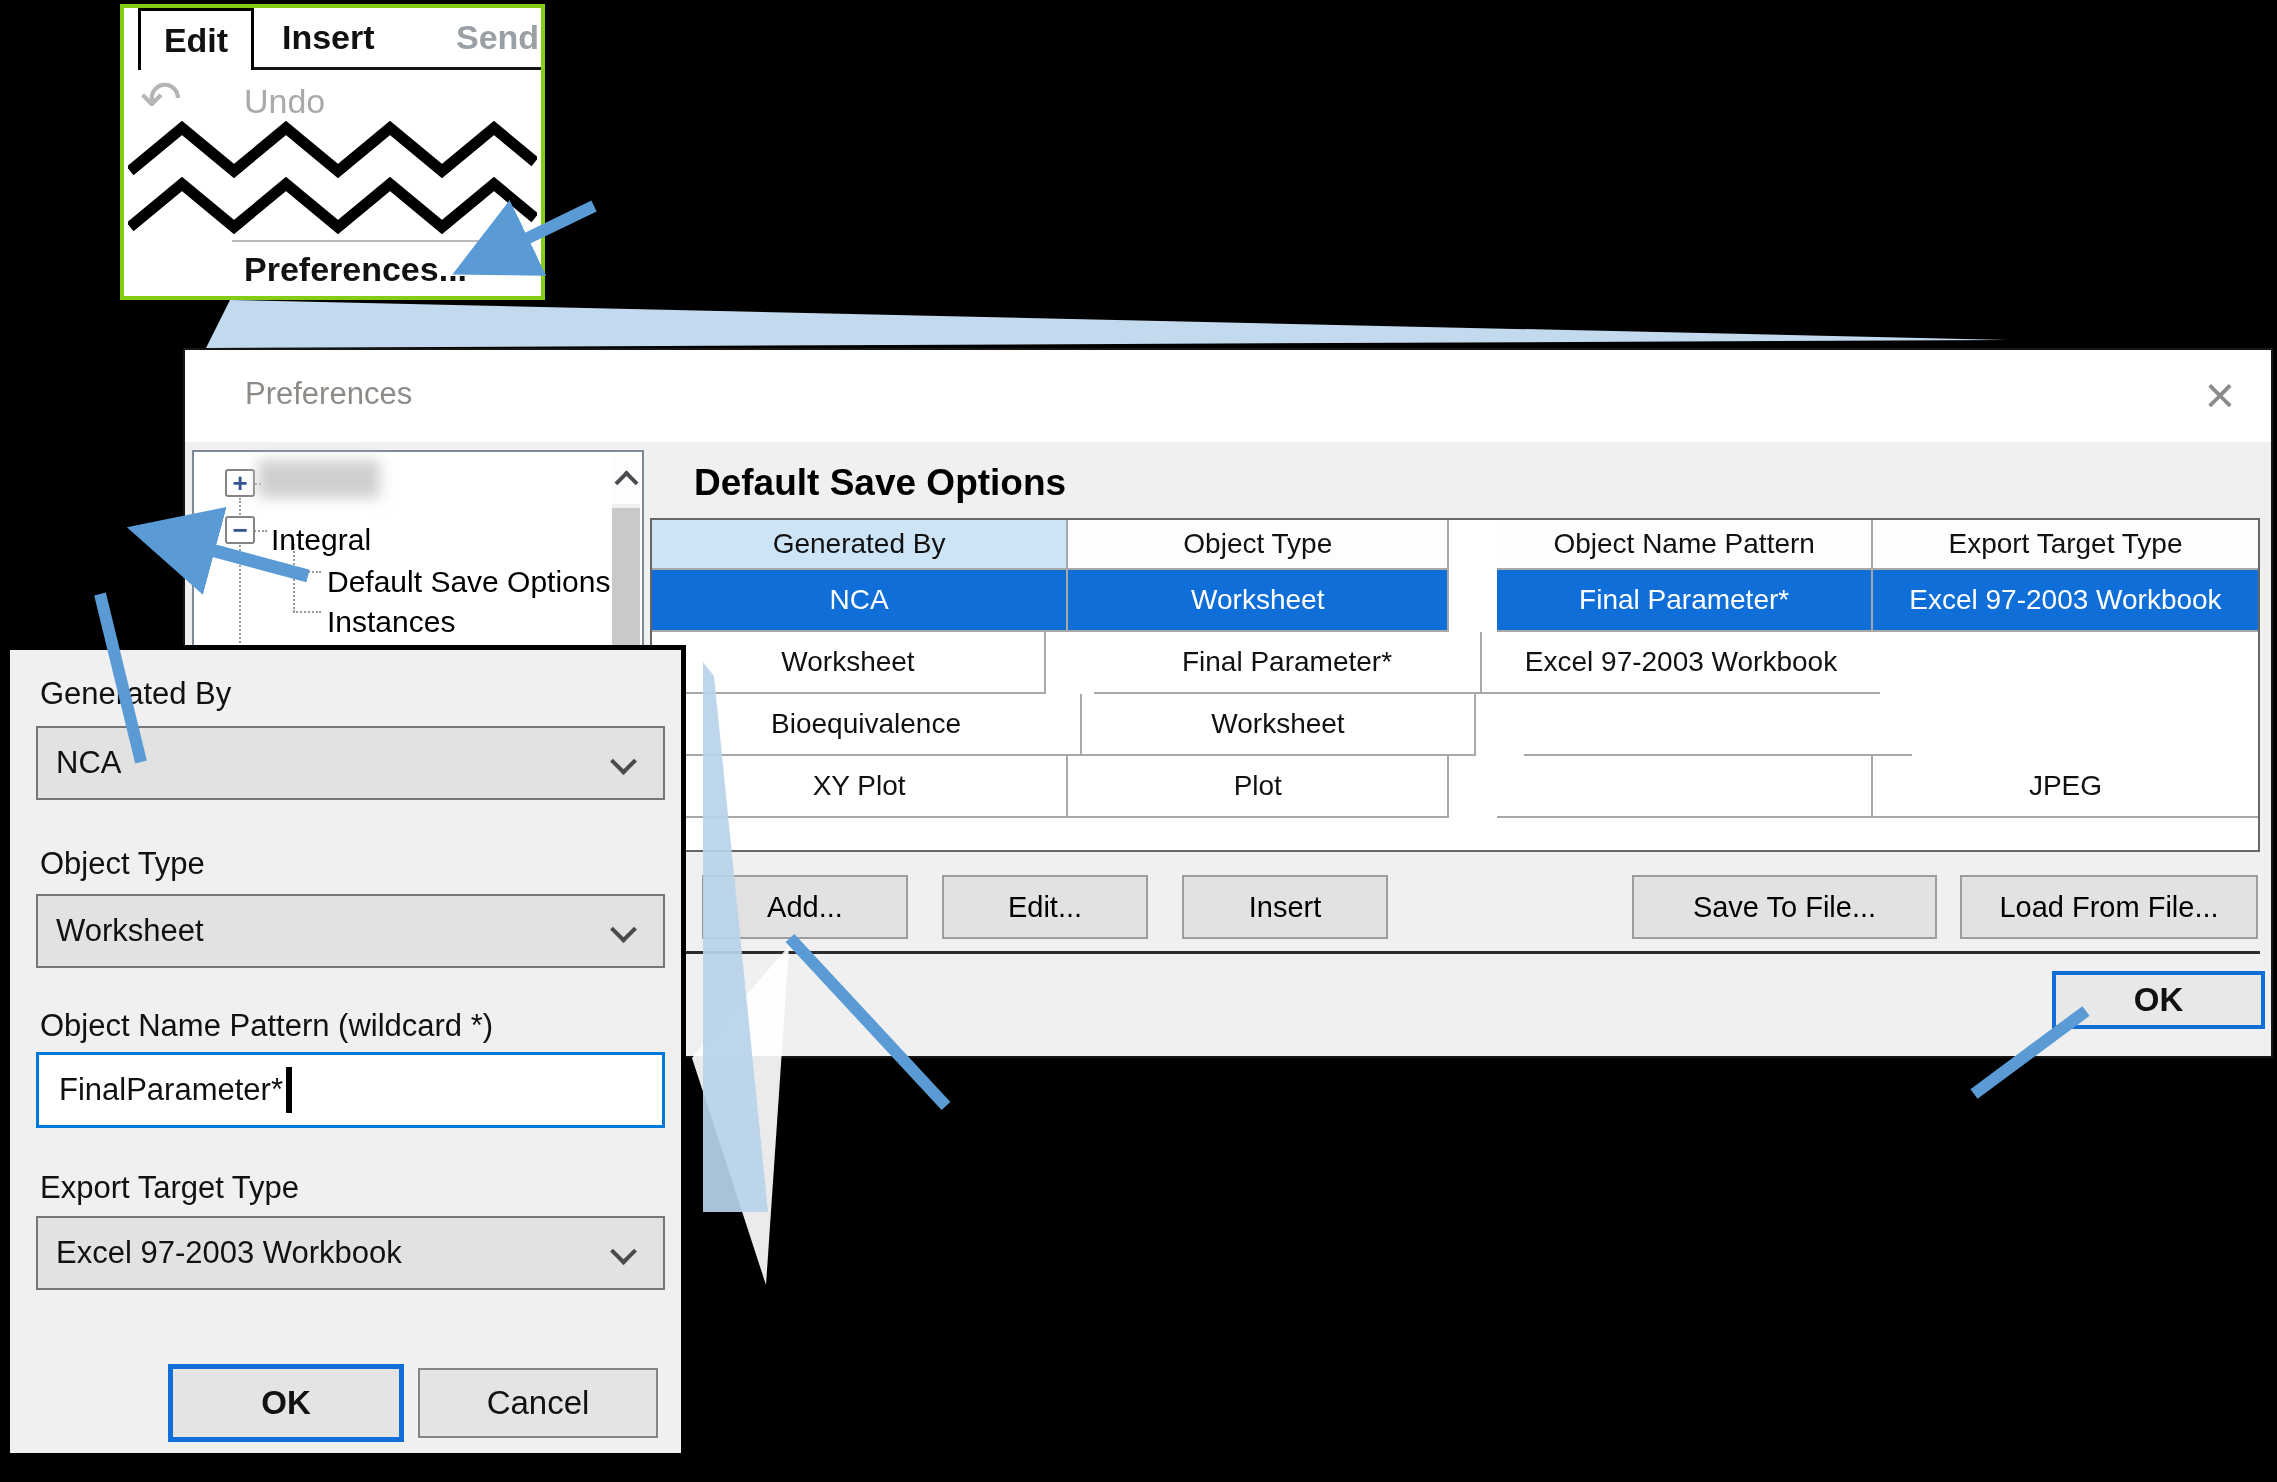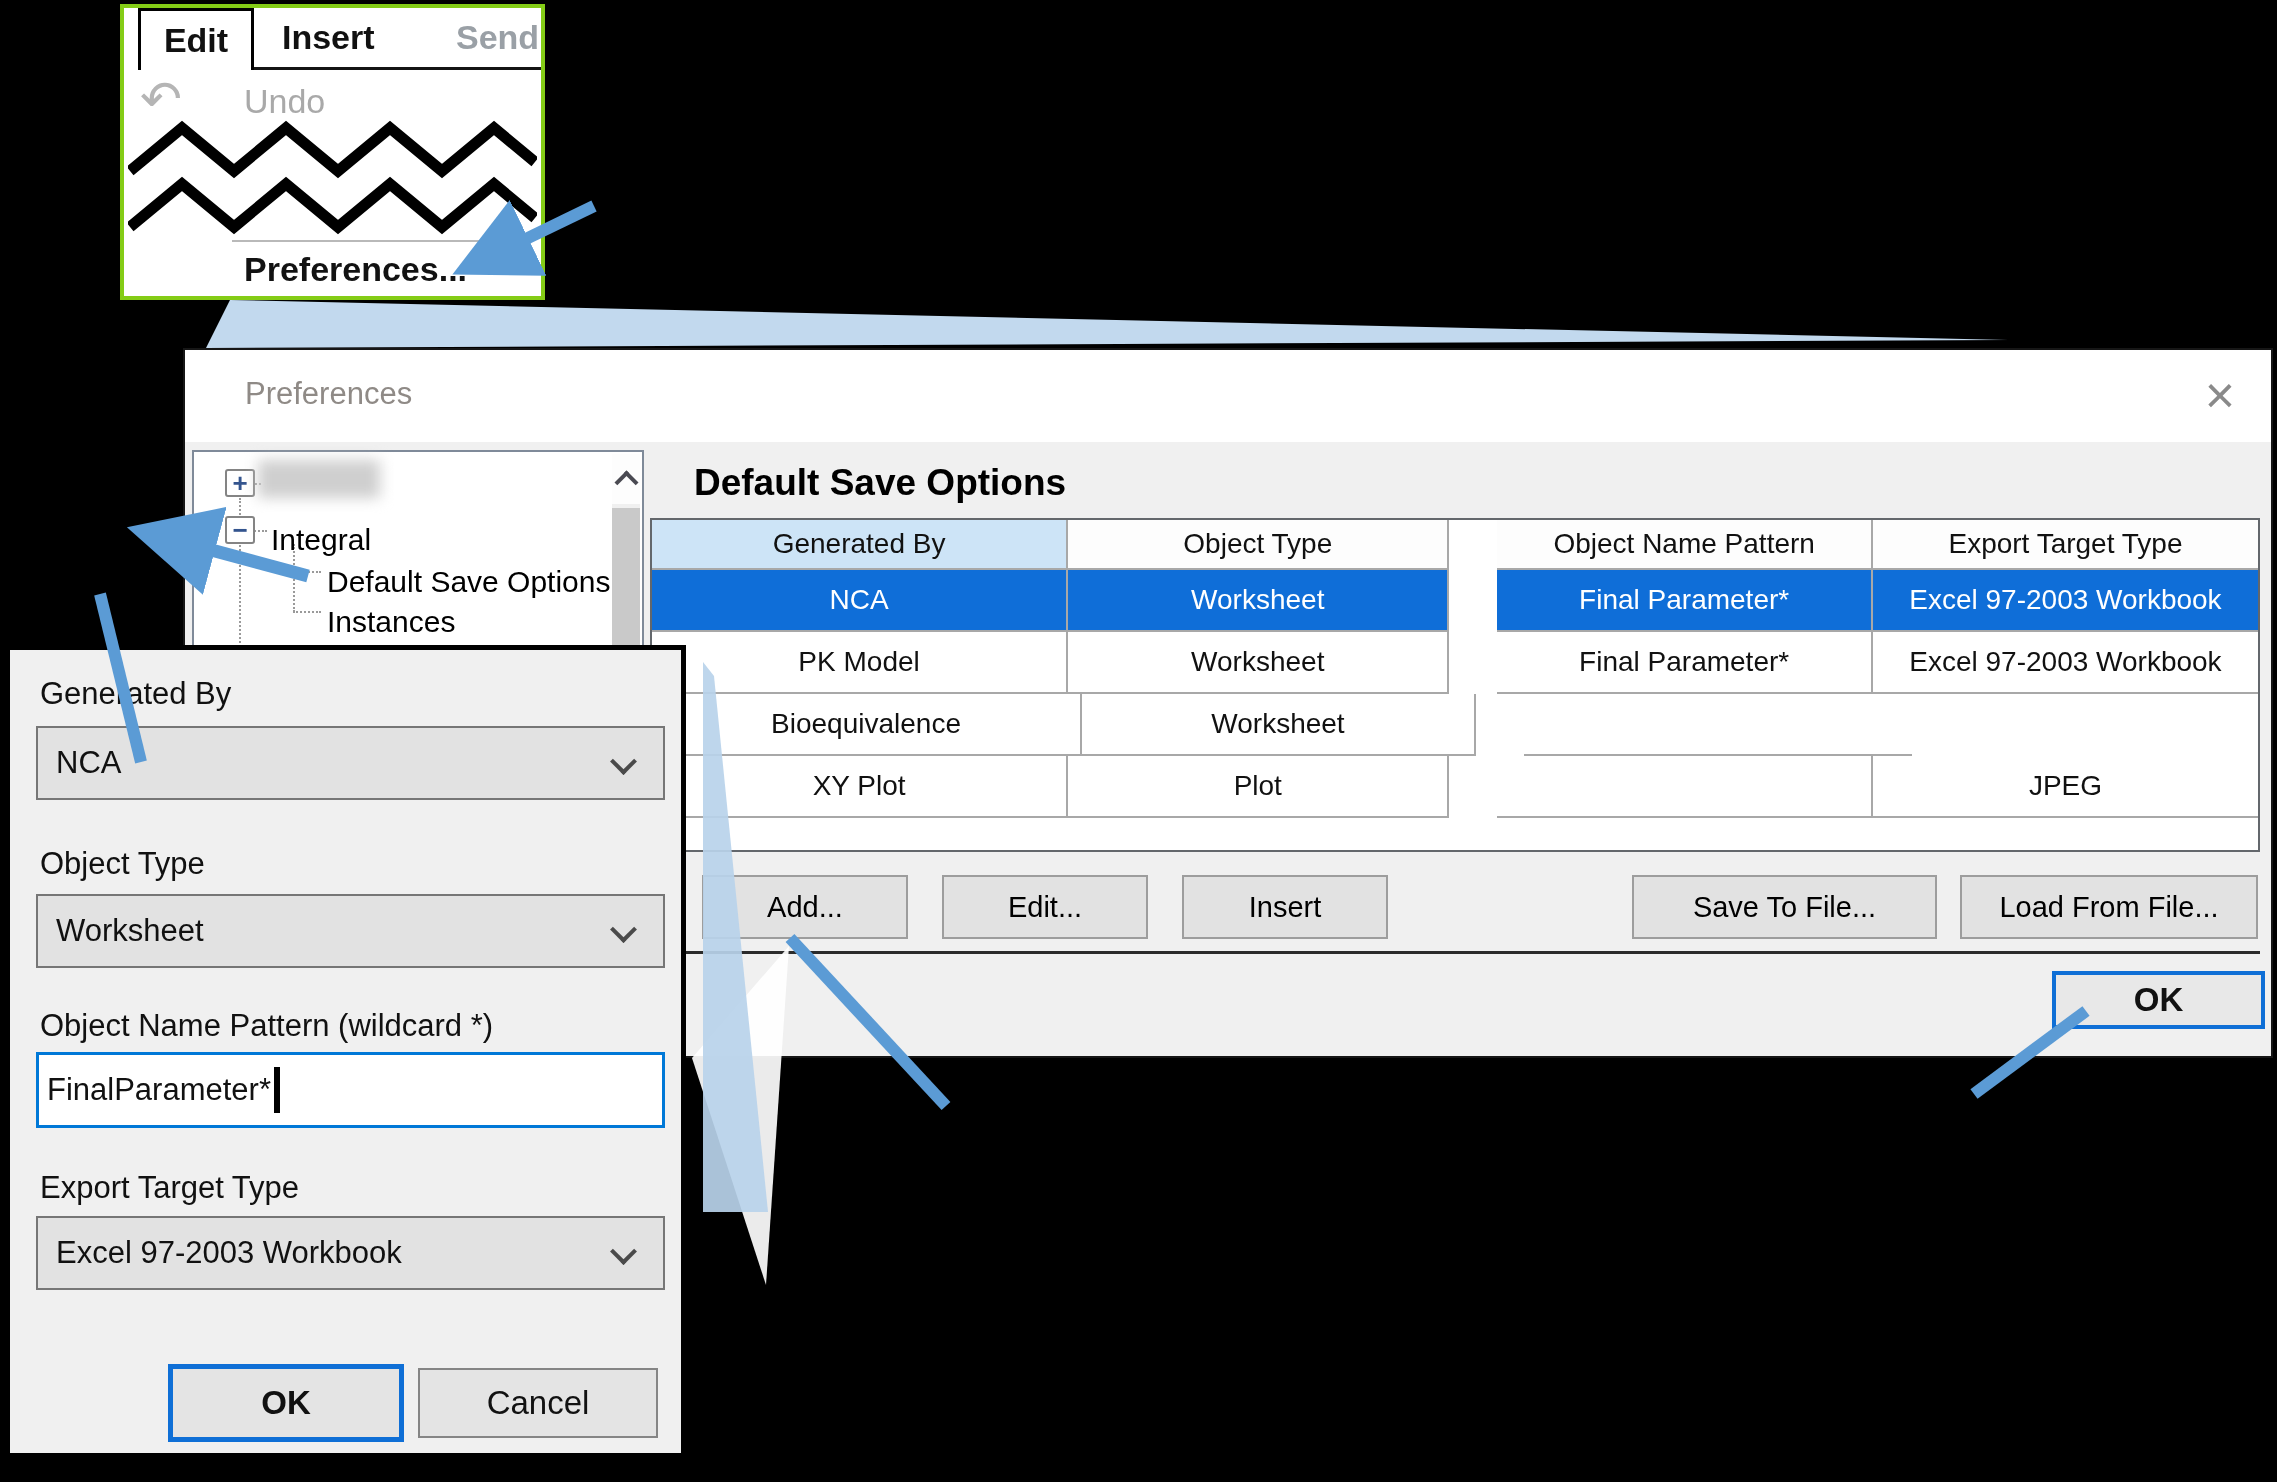--- a/index.html
+++ b/index.html
@@ -75,21 +75,21 @@
 
   
   #add-dialog{left:5px;top:645px;width:681px;height:813px;background:#f0f0f0;
               border:5px solid #000;box-sizing:border-box;z-index:4;}
   .fld-label{left:30px;font-size:31px;color:#111;}
   .combo{left:26px;width:629px;height:74px;background:#e2e2e2;border:2px solid #767676;
          box-sizing:border-box;display:flex;align-items:center;font-size:31px;padding-left:18px;}
   .combo .chev-down{position:absolute;right:30px;top:24px;width:15px;height:15px;
          border-right:4px solid #4a4a4a;border-bottom:4px solid #4a4a4a;transform:rotate(45deg);}
   #name-input{left:26px;top:402px;width:629px;height:76px;background:#fff;border:3px solid #0078d7;
-              box-sizing:border-box;display:flex;align-items:center;font-size:31px;padding-left:8px;}
+              box-sizing:border-box;display:flex;align-items:center;font-size:31px;padding-left:20px;}
   #text-caret{display:inline-block;width:6px;height:46px;background:#000;margin-left:3px;}
   #btn-add-ok{left:158px;top:714px;width:236px;height:78px;background:#e4e4e4;border:5px solid #0f6fd6;
               box-sizing:border-box;display:flex;align-items:center;justify-content:center;
               font-size:33px;font-weight:600;}
   #btn-add-cancel{left:408px;top:718px;width:240px;height:70px;background:#e4e4e4;border:2px solid #858585;
               box-sizing:border-box;display:flex;align-items:center;justify-content:center;font-size:33px;}
 </style>
 </head>
 <body>
 
@@ -136,21 +136,20 @@
       <div class="t-cell c3">Object Name Pattern</div>
       <div class="t-cell c4">Export Target Type</div>
     </div>
     <div class="t-row t-body-row selected">
       <div class="t-cell c1">NCA</div>
       <div class="t-cell c2">Worksheet</div>
       <div class="t-cell c3">Final Parameter*</div>
       <div class="t-cell c4">Excel 97-2003 Workbook</div>
     </div>
     <div class="t-row t-body-row">
-      <div class="t-cell c1">PK Model</div>
       <div class="t-cell c2">Worksheet</div>
       <div class="t-cell c3">Final Parameter*</div>
       <div class="t-cell c4">Excel 97-2003 Workbook</div>
     </div>
     <div class="t-row t-body-row">
       <div class="t-cell c1">Bioequivalence</div>
       <div class="t-cell c2">Worksheet</div>
       <div class="t-cell c3"></div>
     </div>
     <div class="t-row t-body-row">

